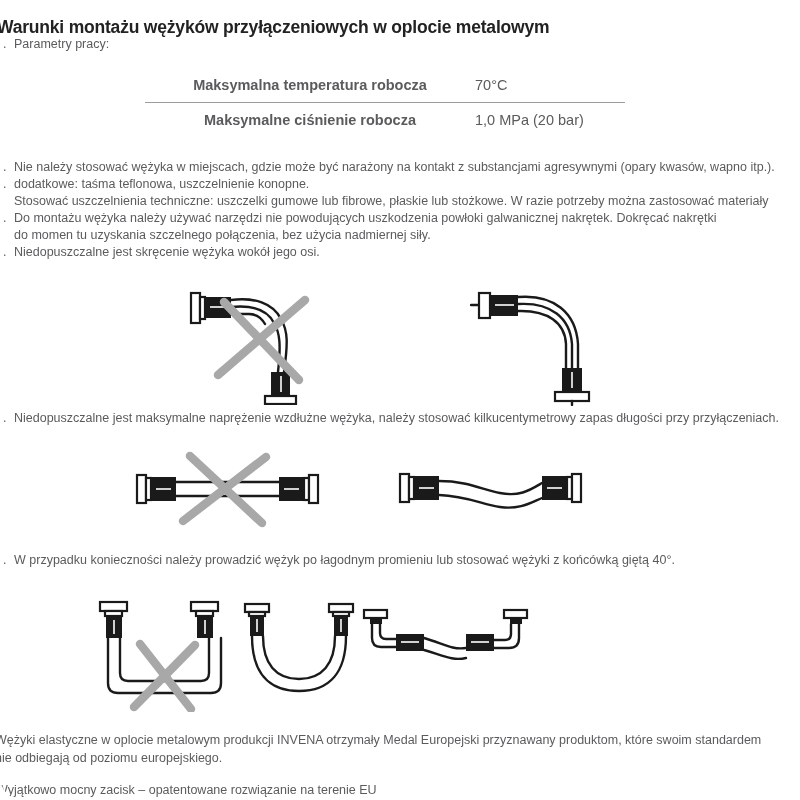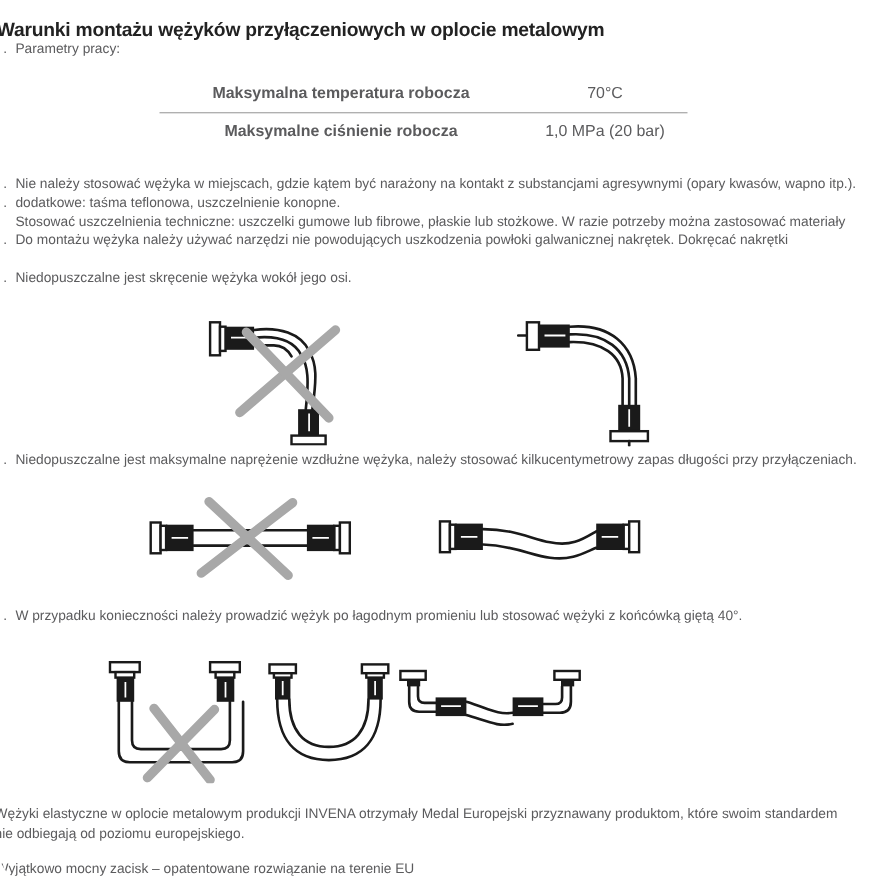--- a/index.html
+++ b/index.html
@@ -19,21 +19,21 @@
     color:var(--text,#5b5b5d);font-size:12.5px;line-height:17px;
   }
   .rule .marker{position:absolute;left:3px;top:0;}
   .rule .body{margin-left:14px;}
   .ptable{
     position:absolute;left:145px;top:68px;width:480px;
     color:var(--text,#5b5b5d);font-size:14.5px;
   }
   .prow{display:flex;height:34px;align-items:center;}
   .plabel{width:330px;text-align:center;font-weight:bold;}
-  .pvalue{width:150px;text-align:center;}
+  .pvalue{width:150px;}
   .pdivider{border-top:1.5px solid var(--table_line,#9d9d9d);width:480px;height:0;}
   .fig{position:absolute;}
   .fig svg{display:block;}
   .blk{fill:var(--drawing,#1a1a1a);}
   .nut{fill:#ffffff;stroke:var(--drawing,#1a1a1a);stroke-width:2.2;}
   .hose{fill:none;stroke:var(--drawing,#1a1a1a);stroke-width:2.4;stroke-linecap:round;}
   .wtick{stroke:#ffffff;stroke-width:1.6;}
   .cross line{stroke:var(--cross,#a8a8a8);stroke-width:8.5;stroke-linecap:round;}
   .footer{
     position:absolute;left:-5px;top:732px;width:812px;
@@ -64,36 +64,37 @@
     <div class="pdivider"></div>
     <div class="prow">
       <div class="plabel">Maksymalne ciśnienie robocza</div>
       <div class="pvalue">1,0 MPa (20 bar)</div>
     </div>
   </div>
 
   <div class="rule" style="top:159px">
     <span class="marker">.</span>
     <div class="body">
-        <div>Nie należy stosować wężyka w miejscach, gdzie kątem być narażony na kontakt z substancjami agresywnymi (opary kwasów, wapno itp.).</div>
+        <div>Nie należy stosować wężyka w miejscach, gdzie może być narażony na kontakt z substancjami agresywnymi (opary kwasów, wapno itp.).</div>
       </div>
   </div>
 
   <div class="rule" style="top:176px">
     <span class="marker">.</span>
     <div class="body">
       <div>dodatkowe: taśma teflonowa, uszczelnienie konopne.</div>
       <div>Stosować uszczelnienia techniczne: uszczelki gumowe lub fibrowe, płaskie lub stożkowe. W razie potrzeby można zastosować materiały</div>
     </div>
   </div>
 
   <div class="rule" style="top:210px">
     <span class="marker">.</span>
     <div class="body">
       <div>Do montażu wężyka należy używać narzędzi nie powodujących uszkodzenia powłoki galwanicznej nakrętek. Dokręcać nakrętki</div>
+      <div>do momen tu uzyskania szczelnego połączenia, bez użycia nadmiernej siły.</div>
     </div>
   </div>
 
   <div class="rule" style="top:244px">
     <span class="marker">.</span>
     <div class="body">
         <div>Niedopuszczalne jest skręcenie wężyka wokół jego osi.</div>
       </div>
   </div>
 

